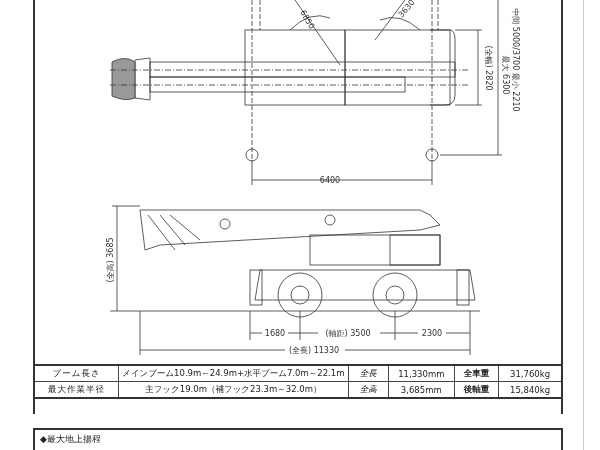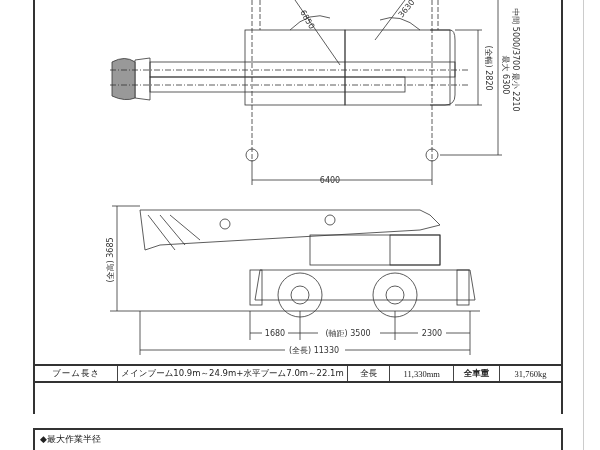--- a/index.html
+++ b/index.html
@@ -4,22 +4,22 @@
 <style>
   html, body { margin:0; padding:0; background:#fff; }
   body { width:600px; height:450px; position:relative; overflow:hidden; font-family:"DejaVu Sans", sans-serif; color:#222; }
   .frame { position:absolute; left:33px; top:-2px; width:530px; height:416px; border-left:2px solid #333; border-right:2px solid #333; box-sizing:border-box; }
   .drawing { position:absolute; left:0; top:0; width:600px; height:360px; }
   .dim { font-size:8px; fill:#333; font-family:"DejaVu Sans", sans-serif; }
   table.specs { position:absolute; left:33px; top:364px; width:530px; border-collapse:collapse; font-size:8.5px; border:2px solid #333; }
   table.specs td { border:1px solid #444; padding:0 3px; height:15px; text-align:center; white-space:nowrap; }
   table.specs td.lbl { letter-spacing:1px; width:95px; }
   table.specs td.val { width:195px;text-align:center; }
-  table.specs td.k { width:48px; }
-  table.specs td.v { width:70px;font-family:Liberation Serif, serif; }
+  table.specs td.k { width:48px;font-style:italic; }
+  table.specs td.v { width:70px; }
   table.specs td.k2 { width:48px;font-weight:bold; }
   .section { position:absolute; left:33px; top:428px; width:530px; height:30px; border:2px solid #333; border-bottom:none; box-sizing:border-box; font-size:9px; padding:3px 5px; }
   .rightline { position:absolute; left:583px; top:0; width:1px; height:450px; background:#ccc; }
 </style>
 </head>
 <body>
 
 <div class="frame"></div>
 <div class="rightline"></div>
 
@@ -113,18 +113,26 @@
 <table class="specs">
   <tbody>
       <tr>
     <td class="lbl">ブーム長さ</td>
     <td class="val">メインブーム10.9m～24.9m+水平ブーム7.0m～22.1m</td>
     <td class="k">全長</td>
     <td class="v">11,330mm</td>
     <td class="k2">全車重</td>
     <td class="v">31,760kg</td>
   </tr>
+  <tr>
+    <td class="lbl">最大作業半径</td>
+    <td class="val">主フック19.0m（補フック23.3m～32.0m）</td>
+    <td class="k">全高</td>
+    <td class="v">3,685mm</td>
+    <td class="k2">後軸重</td>
+    <td class="v">15,840kg</td>
+  </tr>
 </tbody>
   </table>
 
 <div class="section">
-  <span>◆最大作業半径</span>
+  <span>◆最大地上揚程</span>
 </div>
 
 </body></html>

